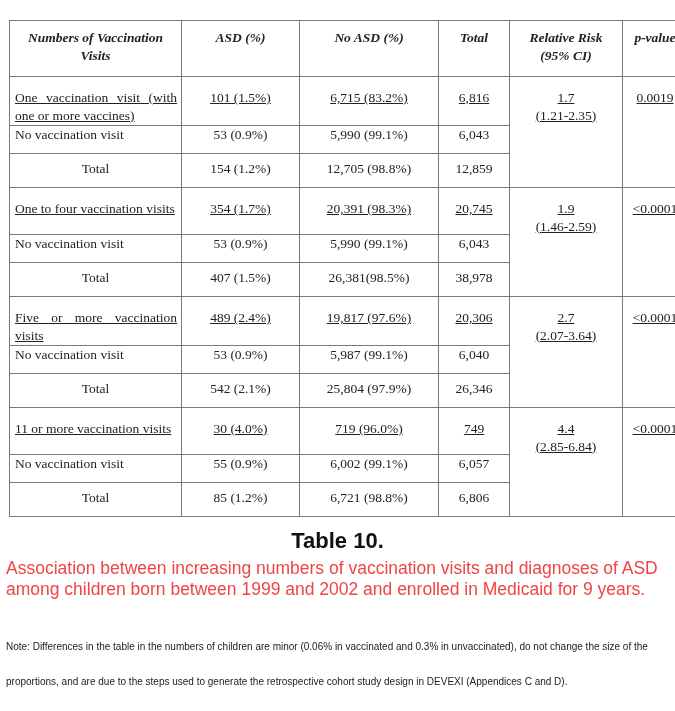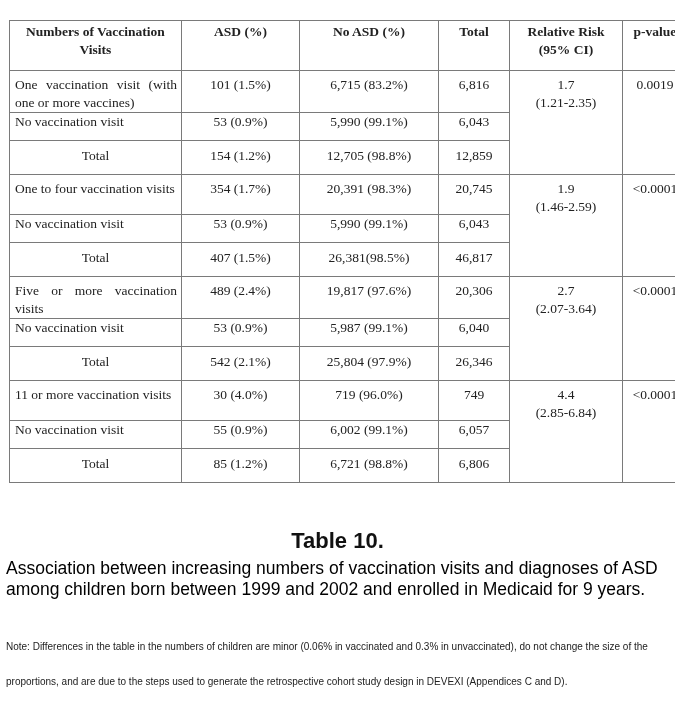--- a/index.html
+++ b/index.html
@@ -1,39 +1,39 @@
 <!DOCTYPE html>
 <html><head>
 <meta charset="utf-8">
 <style>
   html, body { margin: 0; padding: 0; background: #ffffff; }
   body { width: 675px; height: 711px; position: relative; overflow: hidden; }
   .table-wrap { position: absolute; left: 9px; top: 20px; width: 654px; }
   table { border-collapse: collapse; width: 654px; table-layout: fixed;
     font-family: "Liberation Serif", "DejaVu Serif", serif; font-size: 13.5px; color: #222; }
   td, th { border: 1px solid #7a7a7a; vertical-align: top; padding: 0 5px; line-height: 18px; }
-  th { font-weight: bold; height: 47px; padding-top: 2px; }
+  th { font-weight: bold; height: 47px; padding-top: 8px; font-style: italic; }
   td.num { text-align: center; }
   td.label { text-align: justify; padding-left: 5px; padding-right: 4px; }
   td.total-label { text-align: center; }
-  tr.r-first td { height: 34px; padding-top: 5px; }
+  tr.r-first td { height: 34px; padding-top: 12px; text-decoration: underline; }
   tr.r-second td { height: 27px; padding-top: 0px; }
   tr.r-total td { height: 27px; padding-top: 6px; }
   td.rr { padding-top: 5px; }
   td.pv { padding-top: 5px; }
   col.c1 { width: 172px; }
   col.c2 { width: 118px; }
   col.c3 { width: 139px; }
   col.c4 { width: 71px; }
   col.c5 { width: 113px; }
   col.c6 { width: 65px; }
   .caption-title { position: absolute; top: 528px; left: 0; width: 675px; text-align: center;
     font-family: "Liberation Sans", "DejaVu Sans", sans-serif; font-weight: bold; font-size: 22px; color: #111; }
   .caption-text { position: absolute; top: 558px; left: 6px; width: 665px;
-    font-family: "Liberation Sans", "DejaVu Sans", sans-serif; font-size: 17.5px; line-height: 21px; color: #000000; }
+    font-family: "Liberation Sans", "DejaVu Sans", sans-serif; font-size: 17.5px; line-height: 21px; color: #ef4444; }
   .note-text { position: absolute; top: 629px; left: 6px; width: 665px;
     font-family: "Liberation Sans", "DejaVu Sans", sans-serif; font-size: 10px; line-height: 35px; color: #222; }
 </style>
 </head>
 <body>
 
 <div class="table-wrap">
   <table>
     <colgroup>
         <col class="c1">
@@ -91,21 +91,21 @@
         <tr class="r-second">
           <td class="label">No vaccination visit</td>
           <td class="num">53 (0.9%)</td>
           <td class="num">5,990 (99.1%)</td>
           <td class="num">6,043</td>
         </tr>
         <tr class="r-total">
           <td class="total-label">Total</td>
           <td class="num">407 (1.5%)</td>
           <td class="num">26,381(98.5%)</td>
-          <td class="num">46,817</td>
+          <td class="num">38,978</td>
         </tr>
         <tr class="r-first">
           <td class="label">Five or more vaccination visits</td>
           <td class="num">489 (2.4%)</td>
           <td class="num">19,817 (97.6%)</td>
           <td class="num">20,306</td>
           <td class="num rr" rowspan="3">
             <div>2.7</div>
             <div>(2.07-3.64)</div>
           </td>

